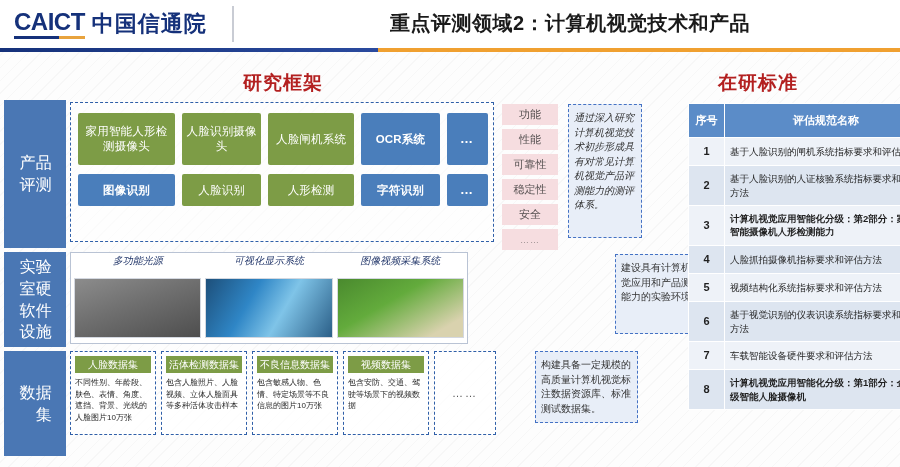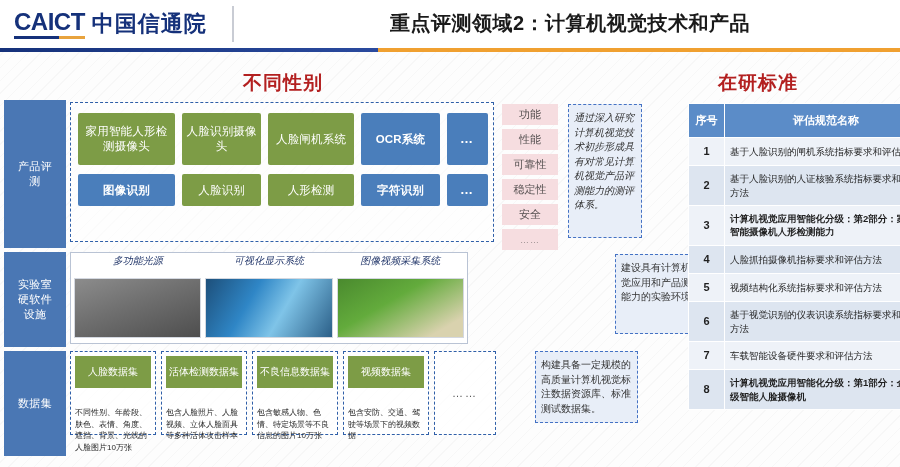--- a/index.html
+++ b/index.html
@@ -73,21 +73,21 @@
 
   .row { position: absolute; left: 0; width: 645px; display: flex; }
   #row-product { top: 0;   height: 148px; }
   #row-lab     { top: 152px; height: 95px; }
   #row-data    { top: 251px; height: 105px; }
 
   .side-label {
     width: 62px; flex: 0 0 62px;
     background: #4a77b4; color: #ffffff;
     display: flex; align-items: center; justify-content: center;
-    text-align: center; font-size: 11px; line-height: 1.35;
+    text-align: right; font-size: 16px; line-height: 1.35;
     padding: 14px; letter-spacing: 0.3px;
   }
   .row-body { flex: 1; position: relative; margin-left: 4px; }
 
   
   .prod-dash {
     position: absolute; left: 0; top: 2px; width: 424px; height: 140px;
     border: 1.6px dashed #2f5fa8; background: rgba(255,255,255,0.55);
   }
   .chip-grid { position: absolute; left: 7px; top: 10px; width: 410px; }
@@ -138,23 +138,23 @@
 
   #note-lab { left: 545px; top: 2px; width: 93px; height: 80px; font-size: 10px; }
 
   
   .ds-wrap { position: absolute; left: 0; top: 0; width: 455px; display: flex; gap: 5px; }
   .ds-card {
     width: 86px; height: 84px; border: 1.5px dashed #2f5fa8;
     background: rgba(255,255,255,0.7); padding: 4px;
   }
   .ds-head {
-    height: 32px; background: #7d9c46; color: #ffffff;
+    height: 17px; background: #7d9c46; color: #ffffff;
     font-size: 10px; display: flex; align-items: center; justify-content: center;
-    margin-bottom: 19px;
+    margin-bottom: 4px;
   }
   .ds-text { font-size: 8px; line-height: 1.45; color: #2a2a2a; }
   .ds-card.dots {
     display: flex; align-items: center; justify-content: center;
     width: 62px; font-size: 11px; color: #555; letter-spacing: 2px;
   }
   #note-data { left: 465px; top: 0; width: 103px; height: 72px; font-size: 10px; }
 
   
   .std-table {
@@ -182,21 +182,21 @@
   <div class="header">
     <div class="logo-wrap">
       <span class="logo-caict">CAICT</span>
       <span class="logo-cn">中国信通院</span>
     </div>
     <div class="logo-div"></div>
     <div class="slide-title">重点评测领域2：计算机视觉技术和产品</div>
   </div>
   <div class="header-rule"></div>
 
-  <div class="sec-title" id="sec-left">不同性别</div>
+  <div class="sec-title" id="sec-left">研究框架</div>
   <div class="sec-title" id="sec-right">在研标准</div>
 
   <div class="framework">
 
     <div class="row" id="row-product">
       <div class="side-label">产品评测</div>
       <div class="row-body">
 
         <div class="prod-dash">
           <div class="chip-grid">

